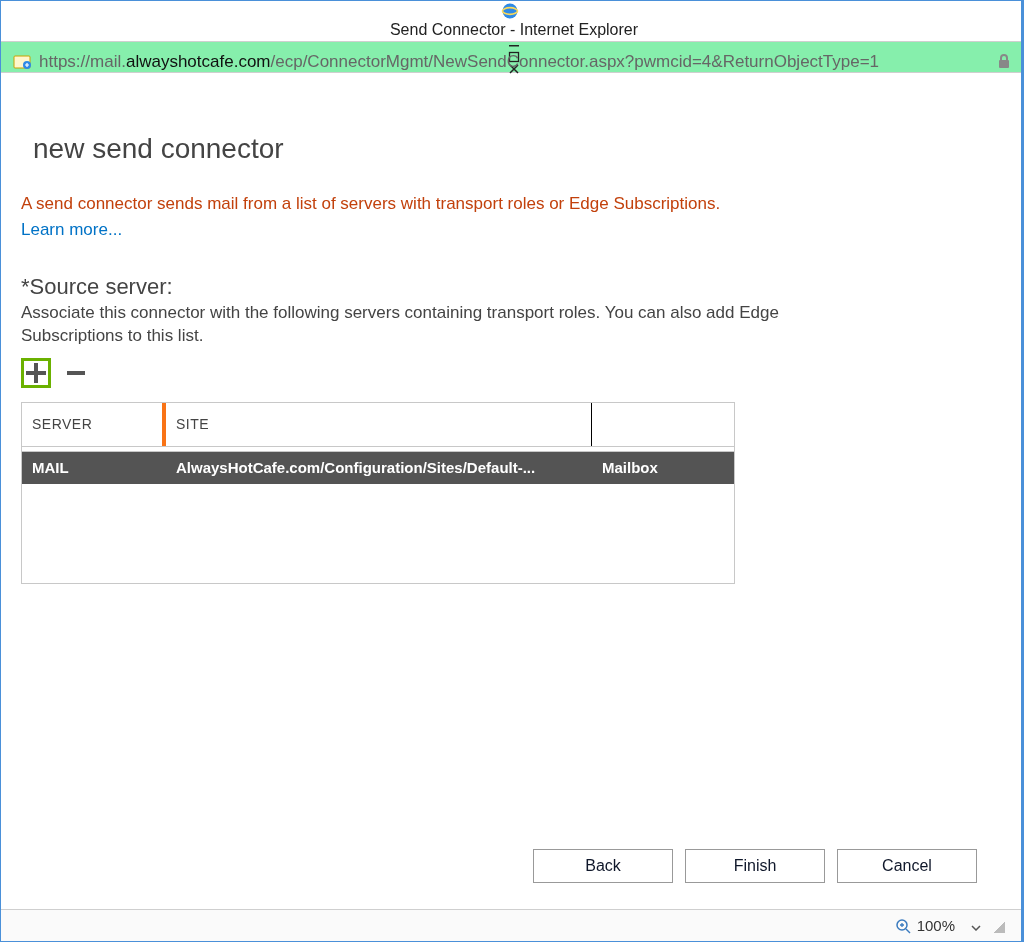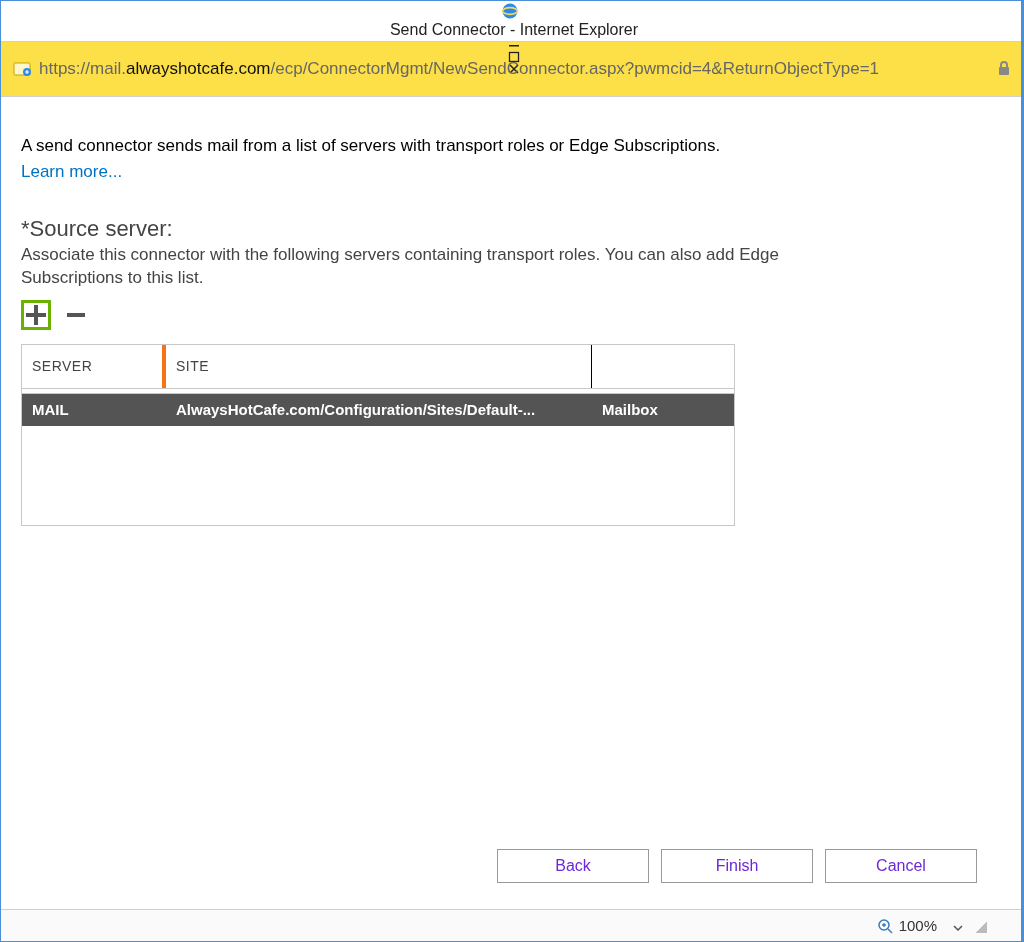--- a/index.html
+++ b/index.html
@@ -39,25 +39,25 @@
     color: #222;
   }
   .titlebar .win-btn {
     width: 50px; height: 36px;
     display: flex; align-items: center; justify-content: center;
     cursor: pointer;
   }
   .titlebar .win-btn svg { width: 12px; height: 12px; }
   
   .addrbar {
-    height: 56px;
+    height: 32px;
     border-top: 1px solid #cfcfcf;
     border-bottom: 1px solid #cfcfcf;
-    background: #fde047;
-    display: flex; align-items: center;
+    background: #86efac;
+    display: flex; align-items: flex-end;
     padding: 0 12px;
   }
   .addrbar .page-icon {
     width: 20px; height: 20px;
     margin-right: 6px;
     display: inline-flex;
   }
   .addrbar .url {
     flex: 1;
     font-size: 17px;
@@ -81,21 +81,21 @@
     
   }
   h1.page-title {
     font-size: 28px;
     font-weight: 300;
     color: #444;
     margin: 22px 0 28px 12px;
   }
   .intro {
     font-size: 17px;
-    color: #000000;
+    color: #c2410c;
     margin: 24px 0 4px 0;
     line-height: 1.35;
     max-width: 780px;
   }
   .learn-link {
     color: #0072c6;
     text-decoration: none;
     font-size: 17px;
     cursor: pointer;
   }
@@ -192,36 +192,36 @@
   .footer {
     position: absolute;
     left: 0; right: 0;
     bottom: 58px;
     display: flex;
     gap: 12px;
     justify-content: flex-end;
     padding-right: 46px;
   }
   .btn {
-    width: 152px; height: 34px;
+    width: 140px; height: 34px;
     border: 1px solid #999;
     background: #fff;
     font-size: 16px;
     cursor: pointer;
-    color: #6d28d9;
+    color: #0f172a;
   }
   
   .statusbar {
     position: absolute;
     bottom: 0; left: 0; right: 0;
     height: 32px;
     border-top: 1px solid #cfcfcf;
     display: flex; align-items: center;
     justify-content: flex-end;
-    padding-right: 36px;
+    padding-right: 18px;
     font-size: 15px;
     color: #333;
     background: #fafafa;
   }
   .statusbar .zoom {
     display: flex; align-items: center; gap: 6px;
   }
   .statusbar .zoom-icon {
     display: inline-flex;
   }
@@ -286,20 +286,21 @@
     </span>
     <span class="lock">
       <svg width="14" height="16" viewBox="0 0 14 16">
           <rect x="2" y="7" width="10" height="8" rx="1" fill="#888"></rect>
           <path d="M4 7 V5 a3 3 0 0 1 6 0 V7" fill="none" stroke="#888" stroke-width="2"></path>
         </svg>
     </span>
   </div>
 
   <div class="content scrollarea">
+    <h1 class="page-title">new send connector</h1>
 
     <div class="intro">A send connector sends mail from a list of servers with transport roles or Edge Subscriptions.</div>
     <a class="learn-link">Learn more...</a>
 
     <div class="field-label">*Source server:</div>
     <div class="field-desc">Associate this connector with the following servers containing transport roles. You can also add Edge Subscriptions to this list.</div>
 
     <div class="toolbar">
       <div class="tool-btn add">
         <span class="plus"></span>

